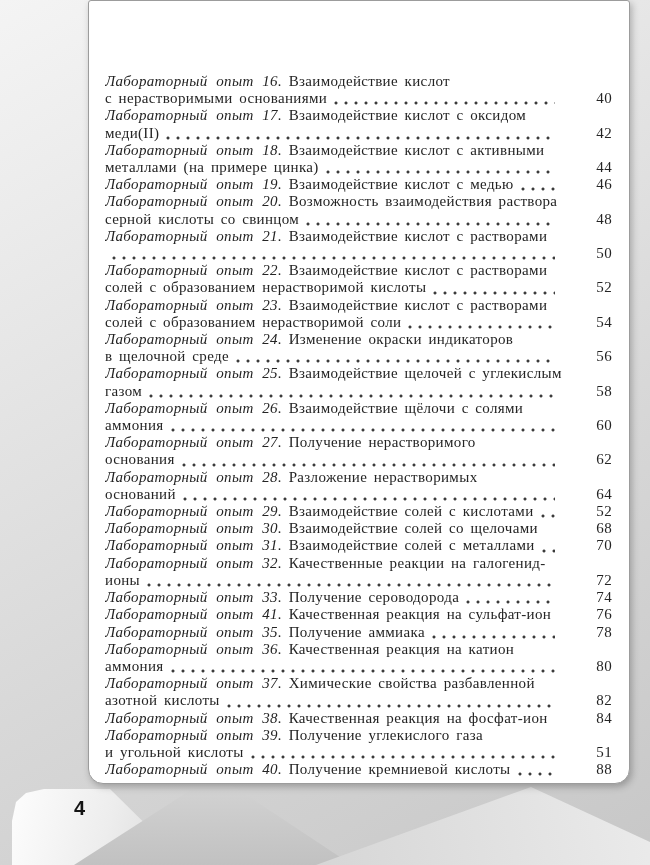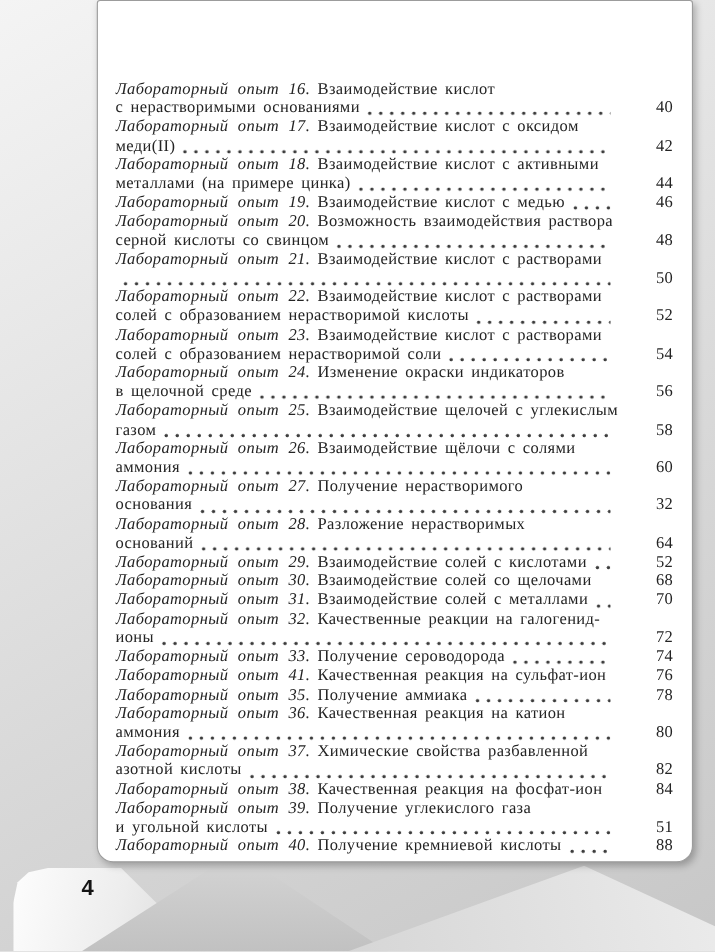--- a/index.html
+++ b/index.html
@@ -151,21 +151,21 @@
             <span class="t t2">аммония</span>
             <span class="dots"></span>
             <span class="pg">60</span>
           </div>
         </div>
         <div class="entry">
           <div class="line"><i class="lbl">Лабораторный опыт 27.</i><span class="txt">&nbsp;Получение нерастворимого</span></div>
           <div class="line flex">
             <span class="t t2">основания</span>
             <span class="dots"></span>
-            <span class="pg">32</span>
+            <span class="pg">62</span>
           </div>
         </div>
         <div class="entry">
           <div class="line"><i class="lbl">Лабораторный опыт 28.</i><span class="txt">&nbsp;Разложение нерастворимых</span></div>
           <div class="line flex">
             <span class="t t2">оснований</span>
             <span class="dots"></span>
             <span class="pg">64</span>
           </div>
         </div>

